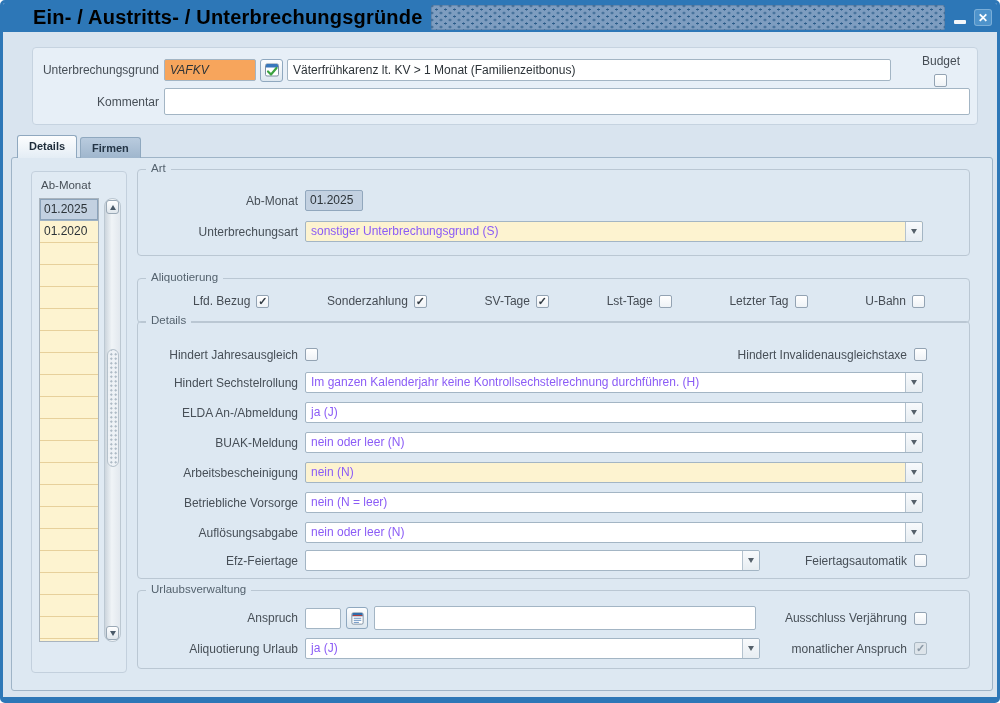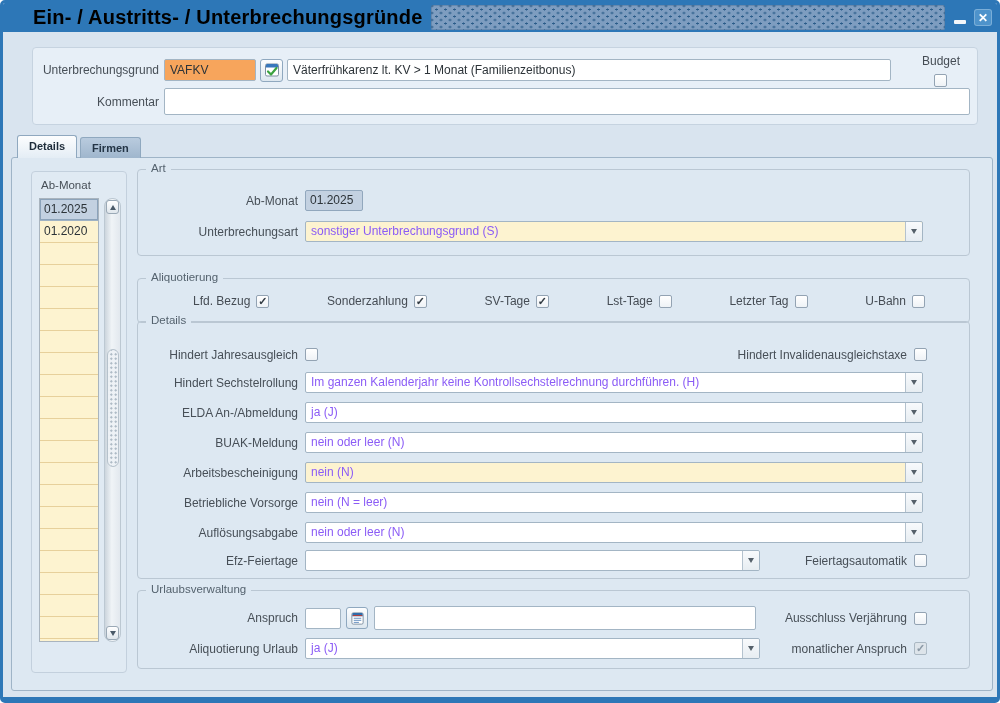--- a/index.html
+++ b/index.html
@@ -30,21 +30,21 @@
 
   
   .header-panel { position:absolute; left:29px; top:44px; width:946px; height:78px;
     background:#e7eff7; border:1px solid #c6d3e0; border-radius:4px; }
   .hdr-row { position:absolute; left:0; right:0; display:flex; align-items:center; }
   .hdr-row.r1 { top:11px; height:22px; }
   .hdr-row.r2 { top:40px; height:27px; }
   .hdr-label { width:126px; text-align:right; margin-right:5px; color:#474f57; }
   input { font-family:"Liberation Sans", sans-serif; font-size:12px; color:#2c3338;
     border:1px solid #a3b5c4; border-radius:2px; background:#fff; padding:0 5px; outline:none; }
-  .code-input { width:92px; height:22px; background:#f7a55c; margin-right:4px; }
+  .code-input { width:92px; height:22px; background:#f7a55c; margin-right:4px;font-style:italic; }
   .icon-btn { width:23px; height:23px; margin-right:4px; border:1px solid #8fa8bf; border-radius:3px;
     background:linear-gradient(#fdfeff,#dde7ef); display:flex; align-items:center; justify-content:center;
     cursor:pointer; padding:0; }
   .desc-input { width:604px; height:22px; }
   .budget-cluster { margin-left:auto; margin-right:17px; display:flex; align-items:center; gap:6px;flex-direction:column; }
   .kommentar-input { width:806px; height:27px; }
 
   
   .checkbox { width:13px; height:13px; border:1px solid #93a3b3; border-radius:2px;
     background:linear-gradient(#fff,#eef2f6); display:inline-flex; align-items:center;

